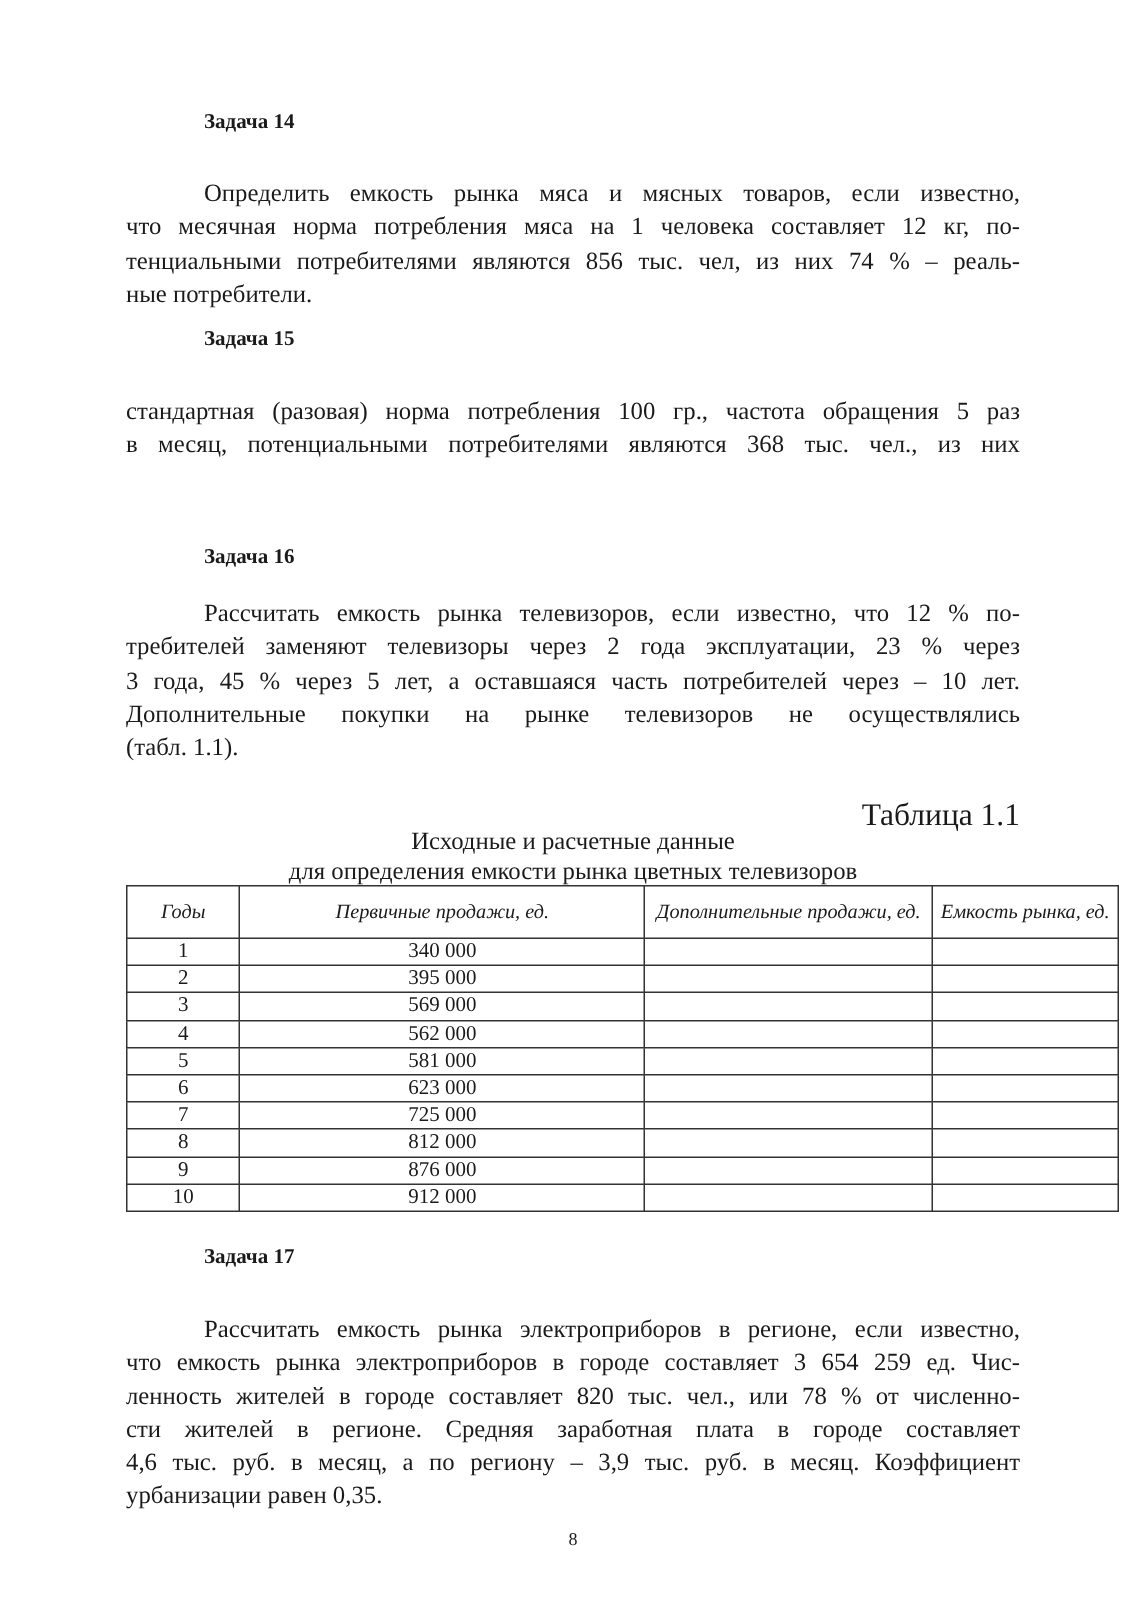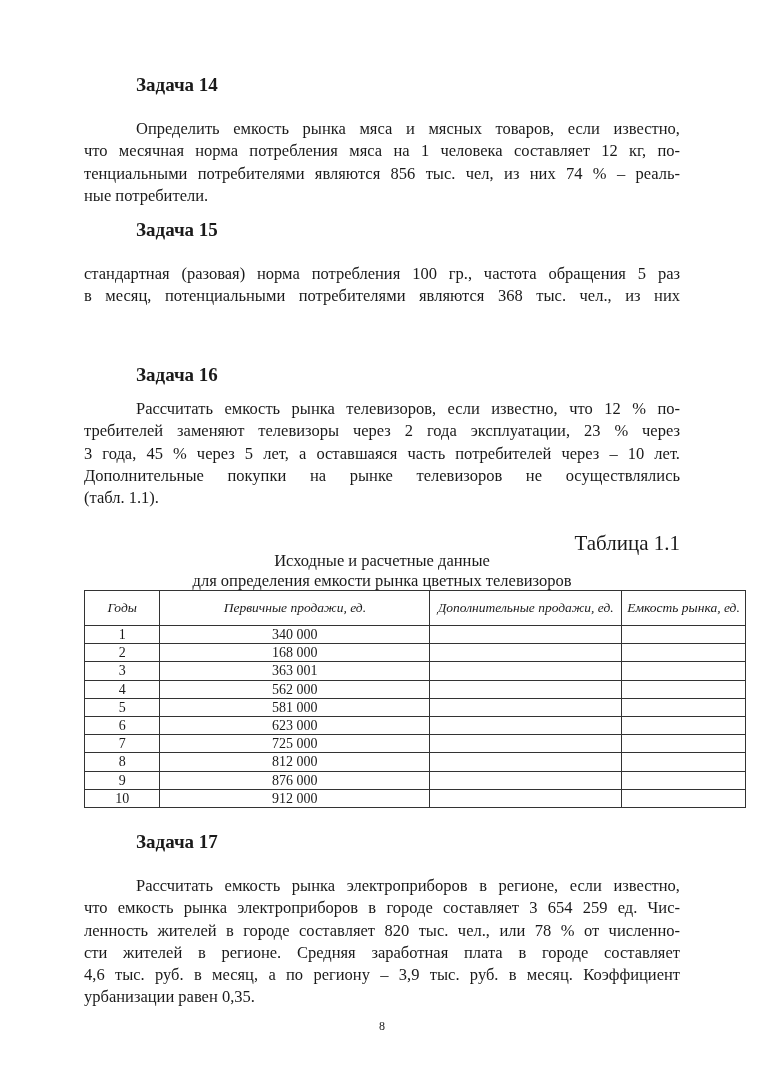--- a/index.html
+++ b/index.html
@@ -1,21 +1,21 @@
 <!DOCTYPE html>
 <html><head>
 <meta charset="utf-8">
 <style>
   html, body { margin:0; padding:0; }
   body {
     width:764px; height:1080px; background:#ffffff; position:relative; overflow:hidden;
     font-family:"Liberation Serif", "DejaVu Serif", serif; color:#1a1a1a;
   }
   .abs { position:absolute; }
-  .heading { font-weight:bold; font-size:19px; left:136px; }
+  .heading { font-weight:bold; font-size:14px; left:136px; }
   .para {
     left:84px; width:596px; font-size:16.5px; line-height:22.3px;
     text-align:justify; text-indent:52px; margin:0;
   }
   .para span.line { display:block; text-align:justify; text-align-last:justify; text-indent:0; }
   .para span.line.first { padding-left:52px; }
   .para span.line.last { text-align-last:left; }
   .caption-right { right:84px; font-size:21px; }
   .caption-center { left:84px; width:596px; text-align:center; font-size:16.5px; line-height:20px; }
   table.t {
@@ -76,27 +76,27 @@
   </thead>
   <tbody>
     <tr>
         <td>1</td>
         <td>340 000</td>
         <td></td>
         <td></td>
       </tr>
     <tr>
         <td>2</td>
-        <td>168 000</td>
+        <td>395 000</td>
         <td></td>
         <td></td>
       </tr>
     <tr>
         <td>3</td>
-        <td>363 001</td>
+        <td>569 000</td>
         <td></td>
         <td></td>
       </tr>
     <tr>
         <td>4</td>
         <td>562 000</td>
         <td></td>
         <td></td>
       </tr>
     <tr>

